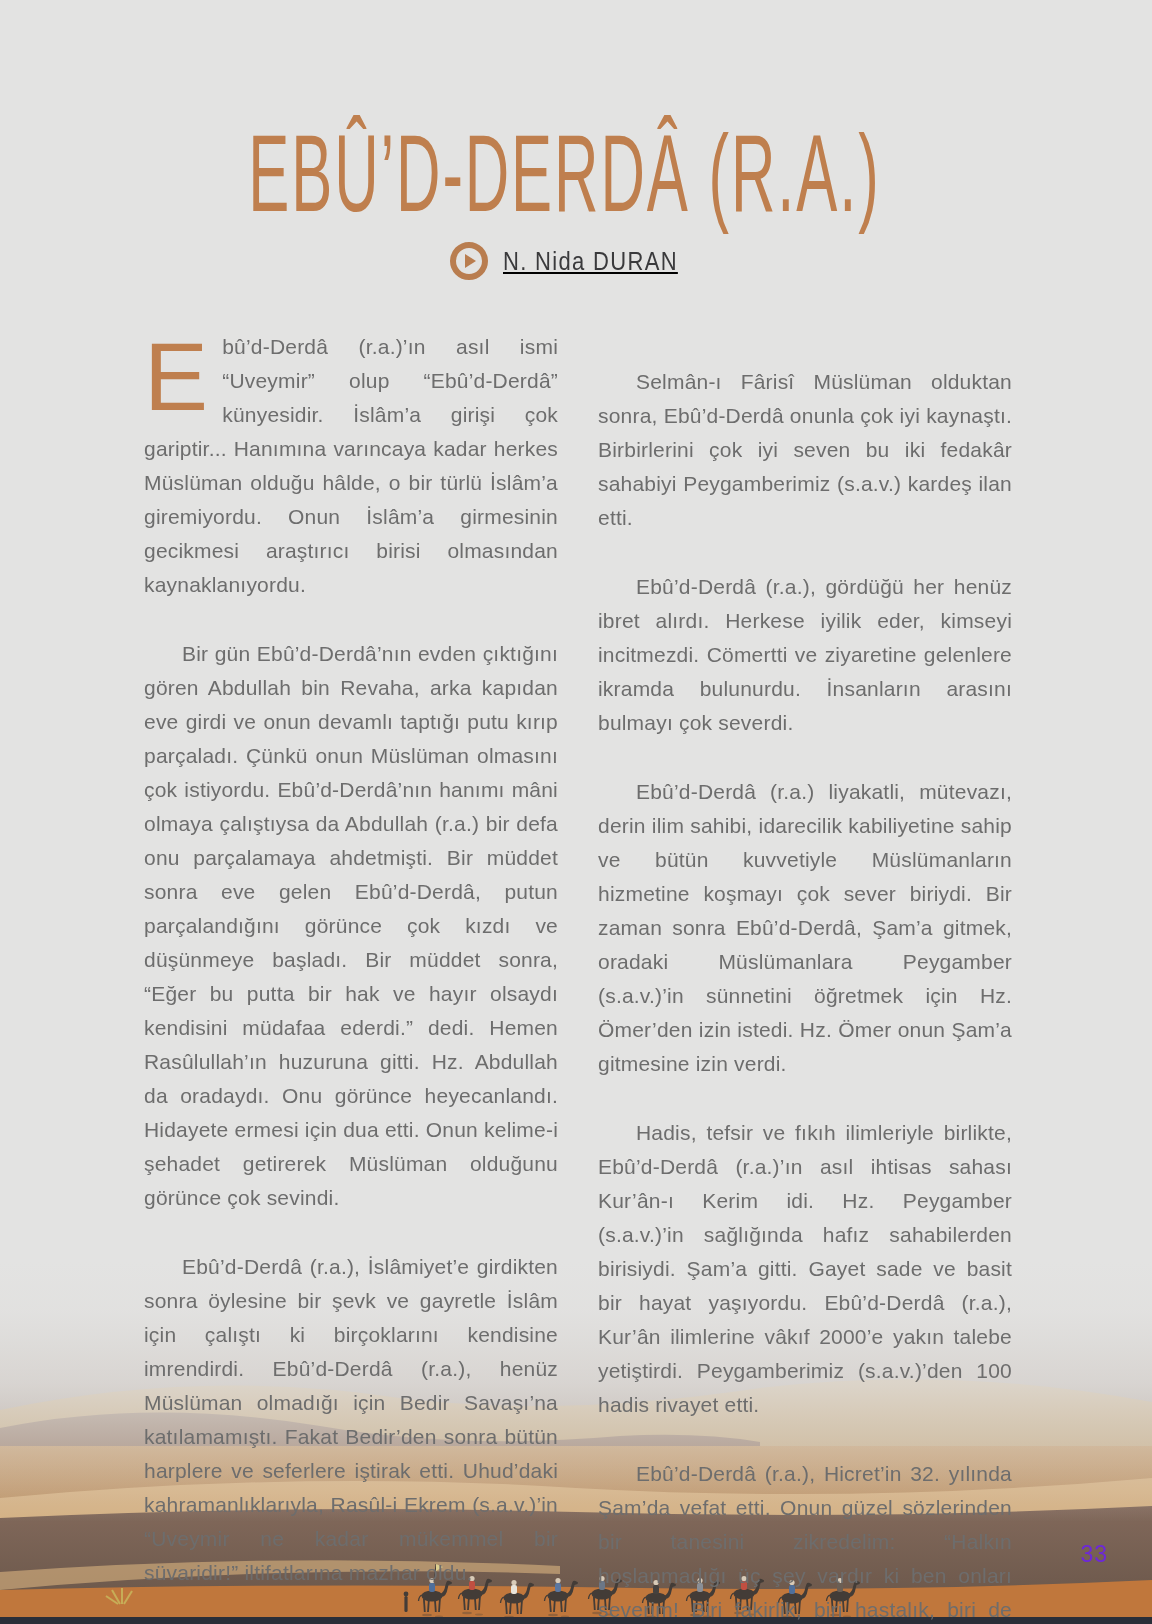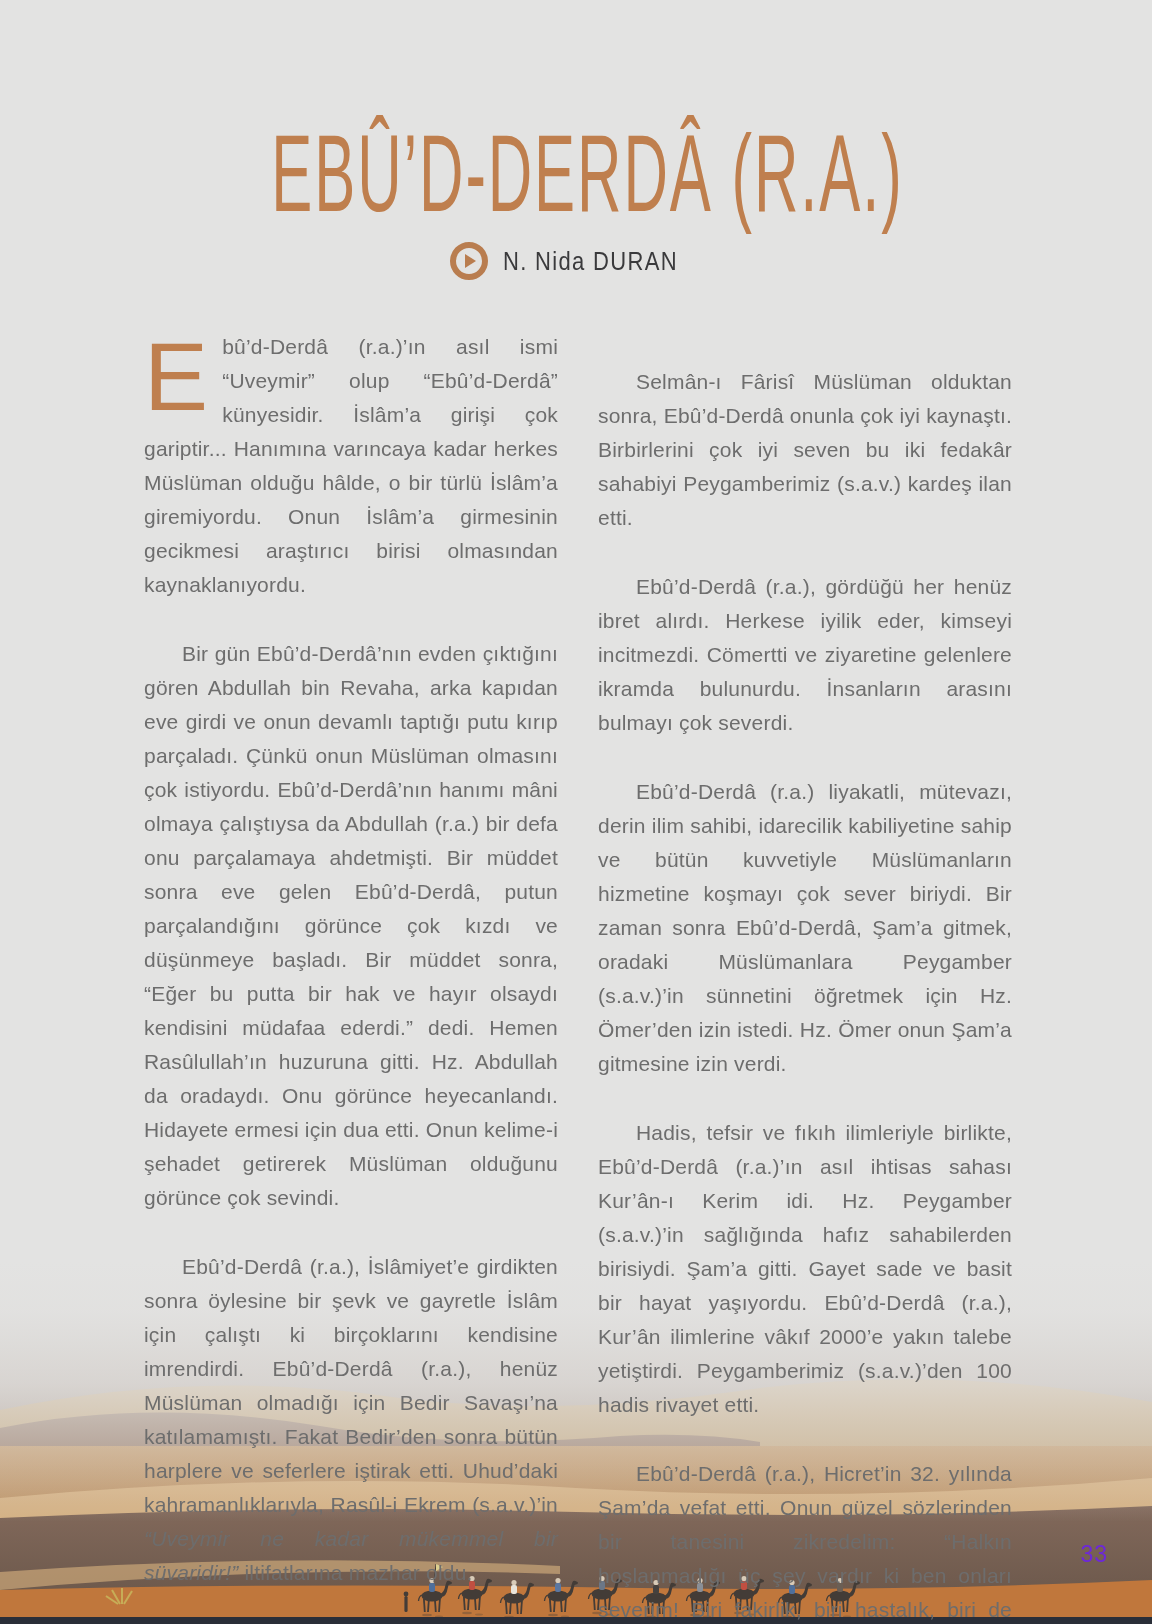--- a/index.html
+++ b/index.html
@@ -6,34 +6,34 @@
   .page{
     position:relative;
     width:1152px;height:1624px;
     margin:0 auto;
     background:#e3e3e2;
     overflow:hidden;
     font-family:"Liberation Sans", sans-serif;
   }
 
   
-  .header{position:relative;z-index:3;padding-top:118px;text-align:right;}
+  .header{position:relative;z-index:3;padding-top:118px;text-align:left;}
   .title{
     display:inline-block;
     font-size:110px;line-height:1.0;
     font-weight:400;
     color:#bf7f4e;
     letter-spacing:.03em;
     transform:scaleX(.56);
     transform-origin:center;
     white-space:nowrap;
   }
   .byline-row{
     margin-top:14px;
-    display:flex;align-items:center;justify-content:center;gap:15px;
+    display:flex;align-items:center;justify-content:center;gap:15px;text-decoration:underline;
   }
   .play-icon{
     width:26px;height:26px;
     border:6px solid #b97d4f;border-radius:50%;
     display:flex;align-items:center;justify-content:center;
     flex:0 0 auto;
   }
   .play-icon .tri{
     width:0;height:0;margin-left:3px;
     border-top:7px solid transparent;
@@ -57,21 +57,21 @@
   }
   .col{flex:1 1 0;}
   .col p{
     margin:0 0 23px 0;
     font-size:21px;line-height:34px;
     color:#6d6d6d;
     text-align:justify;
     letter-spacing:.2px;
   }
   .col p.indent{text-indent:38px;margin-top:35px;}
-  .col p .it{font-style:italic;}
+  .col p .it{}
   .dropcap{
     float:left;
     color:#bf7f4e;
     font-size:96px;line-height:78px;
     padding:8px 14px 0 0;
     font-weight:400;
   }
 
   
   .photo{

